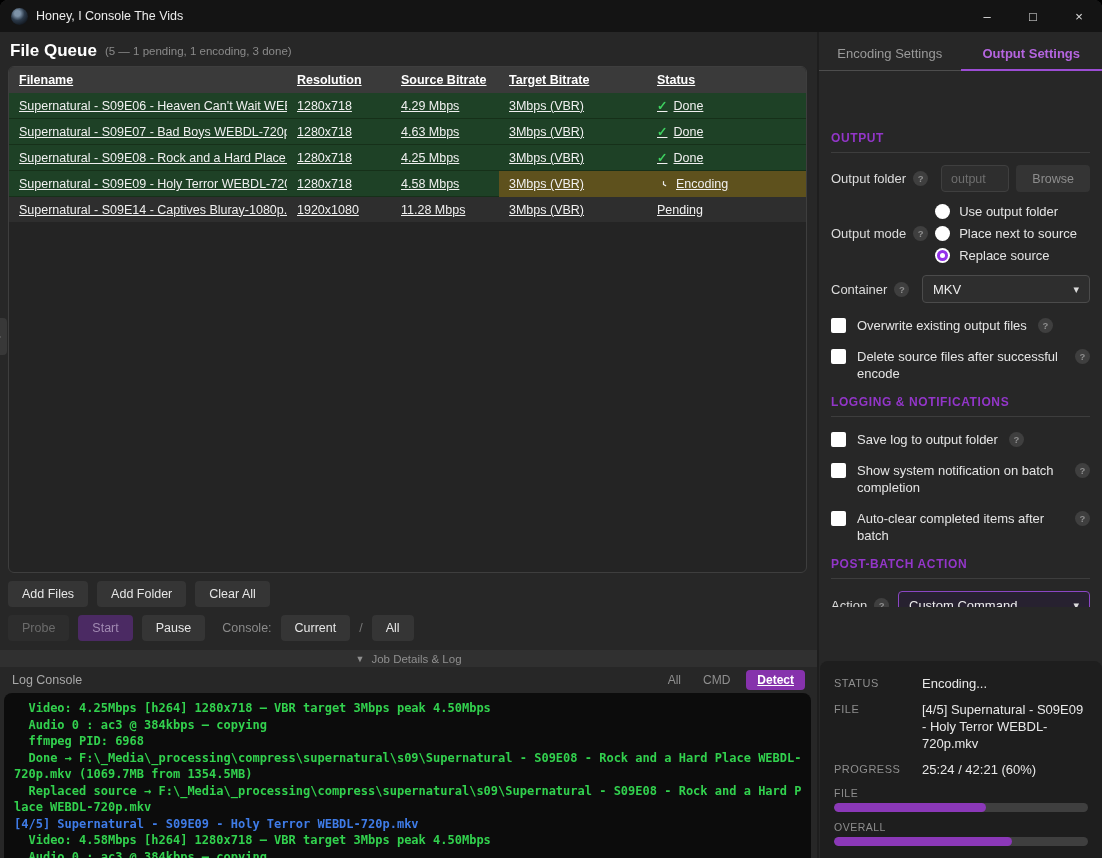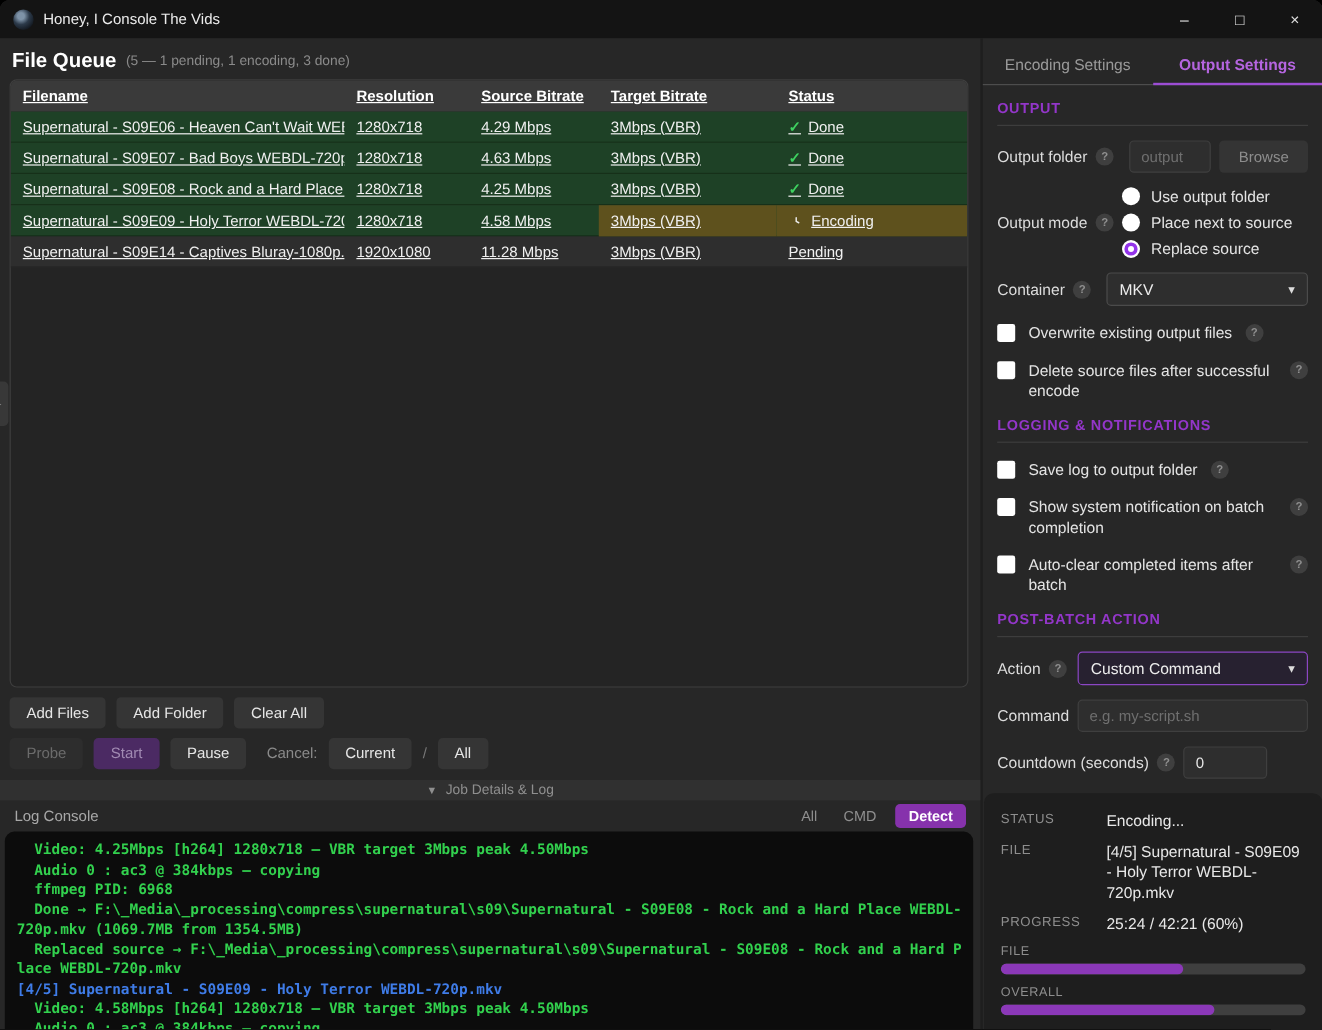--- a/index.html
+++ b/index.html
@@ -15,21 +15,21 @@
               background:radial-gradient(circle at 38% 32%, #7e93a8 0 18%, #2c3a4a 45%, #10151c 80%); }
   .app-title { font-size:12.5px; color:#eceuecec; color:#ececec; }
   .win-controls { margin-left:auto; display:flex; height:100%; }
   .win-btn { width:46px; height:100%; display:flex; align-items:center; justify-content:center;
              color:#e0e0e0; font-size:13px; cursor:default; }
 
   
   .main { flex:1; display:flex; min-height:0; position:relative; }
   .left { width:819px; flex:none; display:flex; flex-direction:column; background:#272727;
           border-right:2px solid #1e1e1e; }
-  .right { flex:1; display:flex; flex-direction:column; background:#272727; min-width:0; }
+  .right { flex:1; display:flex; flex-direction:column; background:#272727; min-width:0;gap:48px; }
 
   
   .queue-titlerow { margin:8px 10px 0 10px; height:22px; display:flex; align-items:center; gap:8px; }
   .queue-title { font-size:17px; font-weight:bold; color:#ffffff; }
   .queue-subtitle { font-size:11.5px; color:#8a8a8a; }
 
   
   .queue-panel { margin:4px 10px 0 8px; height:507px; flex:none; background:#242424;
                  border:1px solid #3e3e3e; border-radius:6px; overflow:hidden; }
   .qrow { display:grid; grid-template-columns:278px 104px 108px 148px 1fr; height:26px;
@@ -58,21 +58,21 @@
   .job-bar { margin-top:9px; height:17px; background:#303030; display:flex; align-items:center;
              justify-content:center; gap:7px; color:#8f8f8f; font-size:11.5px; flex:none; }
   .job-bar .arrow { font-size:9px; }
 
   
   .log-head { height:26px; display:flex; align-items:center; padding:0 12px; flex:none;justify-content:center; }
   .log-title { font-size:12.5px; color:#a8a8a8; }
   .log-filters { margin-left:auto; display:flex; align-items:center; gap:10px; }
   .filter-btn { background:transparent; border:none; color:#8f8f8f; font-size:12px;
                 font-family:inherit; padding:2px 6px; cursor:default; }
-  .filter-btn.active { background:#8632ac; color:#fff; font-weight:bold; border-radius:4px; padding:3px 11px; }
+  .filter-btn.active { background:#8632ac; color:#fff; font-weight:bold; border-radius:4px; padding:3px 11px;text-decoration:underline; }
   .log-body { flex:1; margin:0 6px 0 4px; background:#0c0c0c; border-radius:8px 8px 0 0;
               padding:7px 6px 4px 10px; overflow:hidden;
               font-family:"DejaVu Sans Mono", monospace; font-size:12px; line-height:16.5px; font-weight:bold; }
   .log-line { white-space:pre-wrap; word-break:break-all; }
   .log-line.info { color:#32d14e; }
   .log-line.file { color:#3f7ce8; }
 
   
   .tabs { margin-top:8px; display:flex; flex:none; border-bottom:1px solid #4d4d4d; }
   .tab { flex:1; text-align:center; font-size:13px; color:#9a9a9a; padding:6px 0 8px 0; cursor:default; }
@@ -232,21 +232,21 @@
       <div class="btn-row">
         <button class="btn">Add Files</button>
         <button class="btn">Add Folder</button>
         <button class="btn">Clear All</button>
       </div>
 
       <div class="btn-row">
         <button class="btn disabled">Probe</button>
         <button class="btn start">Start</button>
         <button class="btn">Pause</button>
-        <span class="cancel-label">Cancel:</span>
+        <span class="cancel-label">Console:</span>
         <button class="btn">Current</button>
         <span class="slash">/</span>
         <button class="btn">All</button>
       </div>
 
       <div class="job-bar">
         <span class="arrow">▼</span>
         <span>Job Details &amp; Log</span>
       </div>
 

